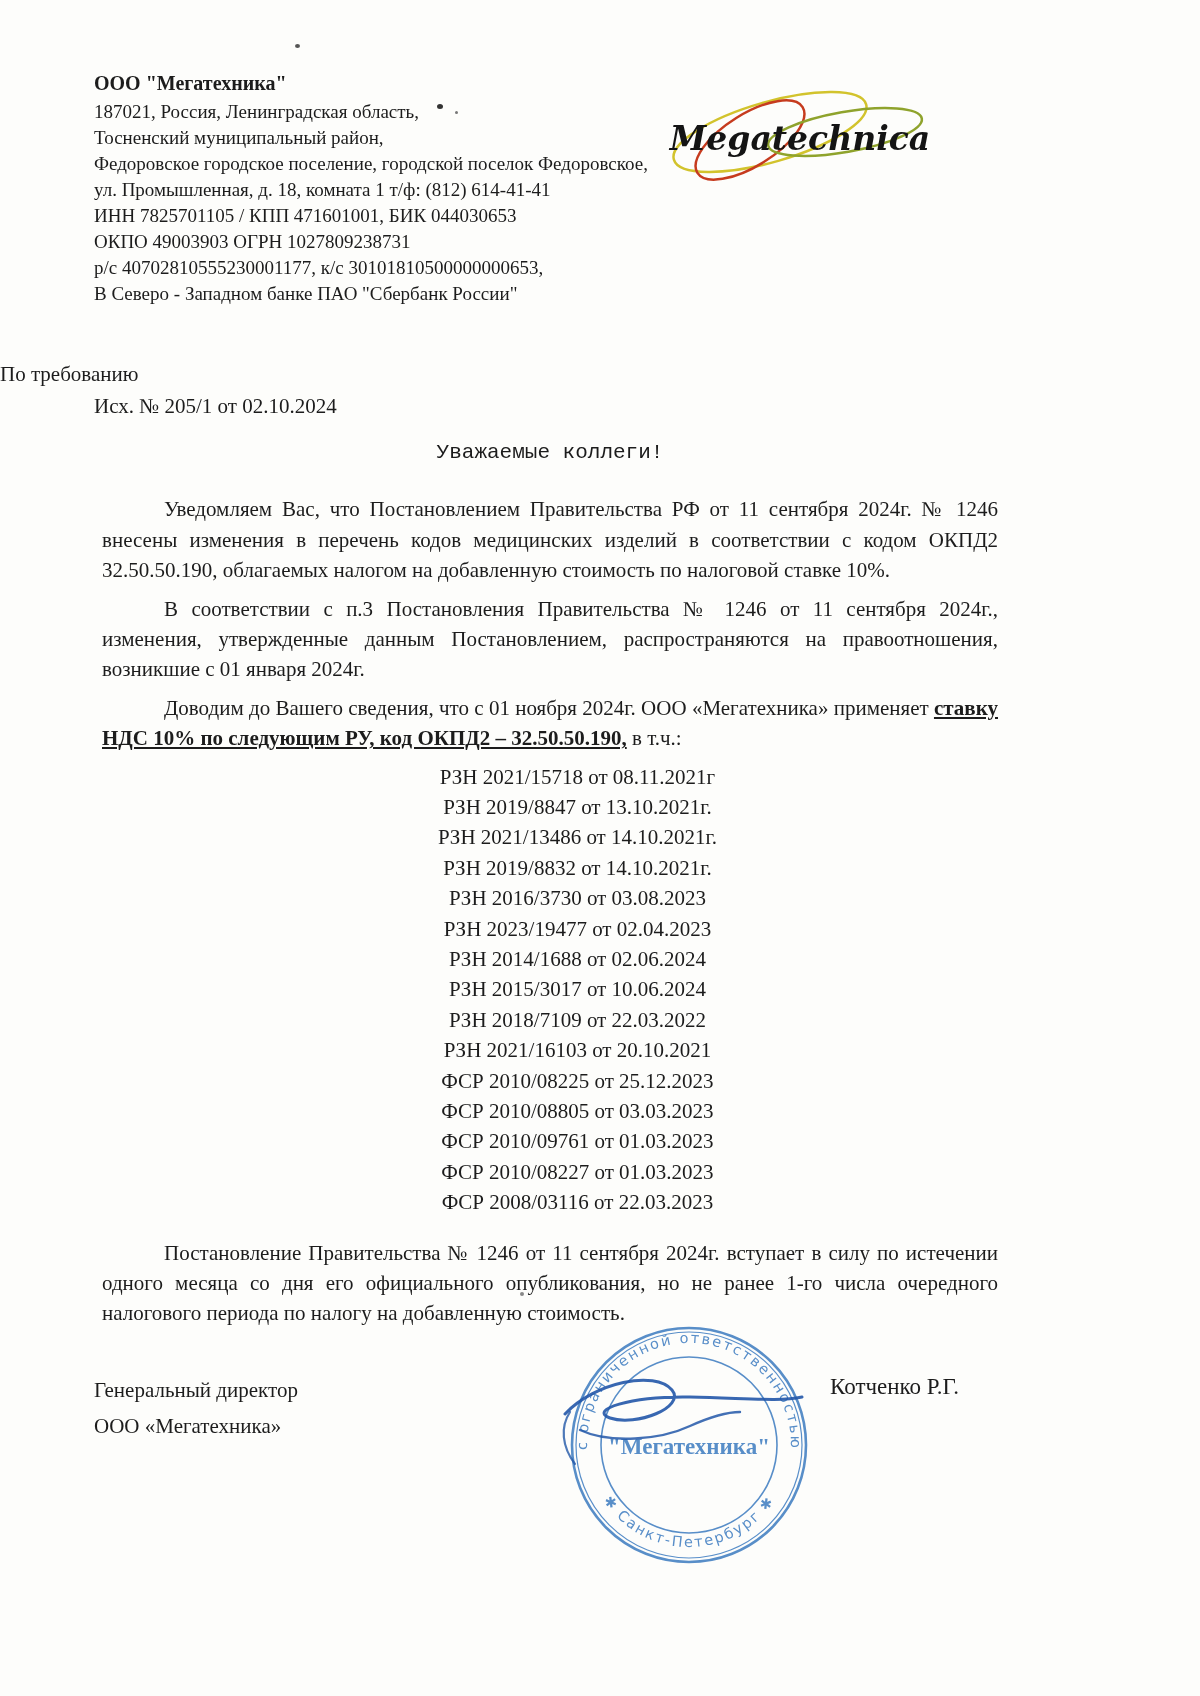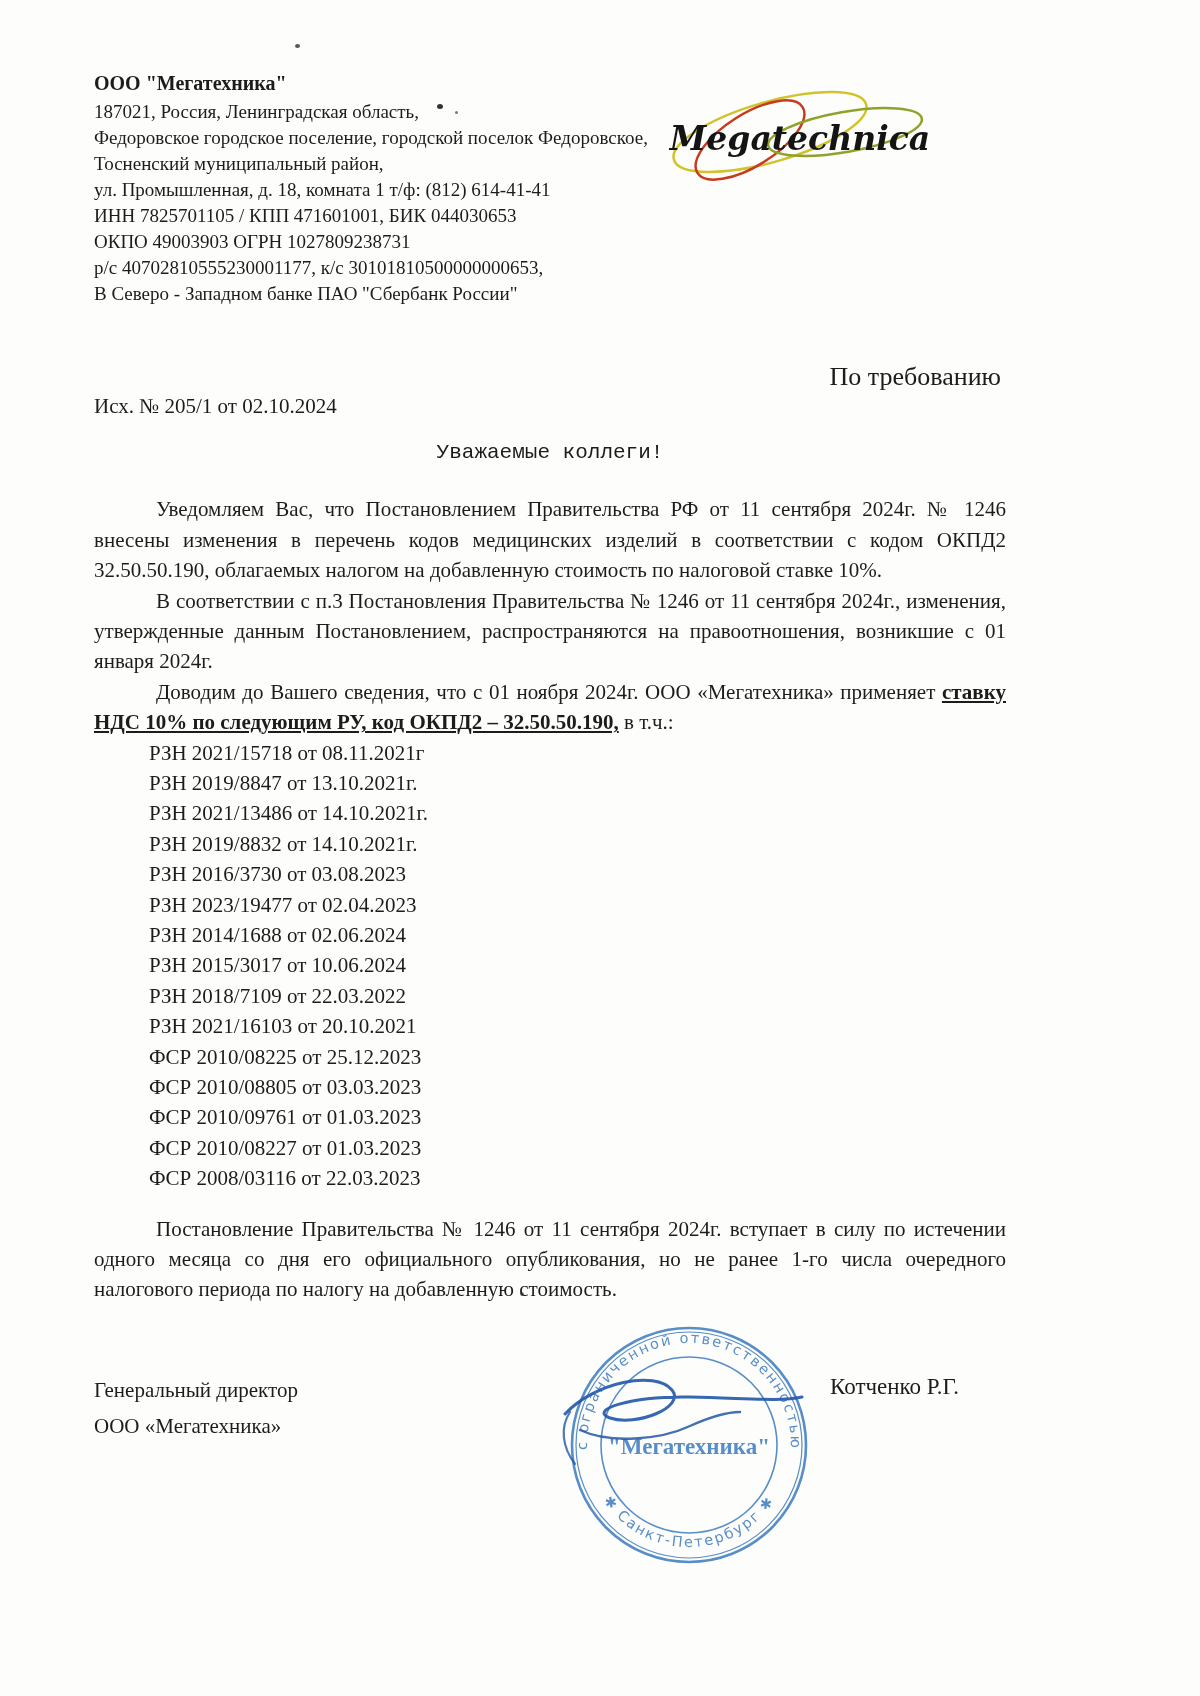--- a/index.html
+++ b/index.html
@@ -4,27 +4,27 @@
 <style>
   html,body{margin:0;padding:0;background:#d9d9d9;}
   .page{
     position:relative;width:1200px;height:1696px;margin:0 auto;
     background:#fefefdff;background-color:#fdfdfb;
     font-family:"Liberation Serif","DejaVu Serif",serif;color:#1c1c1c;overflow:hidden;
   }
   .header-block{position:absolute;left:94px;top:70px;width:620px;font-size:19px;line-height:26px;}
   .company-name{font-weight:bold;font-size:20px;margin-bottom:3px;}
   .logo-wrap{position:absolute;left:650px;top:74px;width:290px;height:130px;}
-  .req-line{position:absolute;left:0;top:362px;width:1001px;text-align:right;font-size:26px;}
+  .req-line{position:absolute;left:0;top:362px;width:1001px;text-align:left;font-size:21px;}
   .outgoing-line{position:absolute;left:94px;top:394px;font-size:21px;}
   .flow{position:absolute;left:94px;top:438px;width:912px;font-size:21px;line-height:30.4px;}
   .salutation{text-align:center;margin:0 0 26px 0;font-family:Liberation Mono, monospace;}
-  .para{text-align:justify;text-indent:62px;margin:0;}
+  .para{text-align:justify;text-indent:62px;margin:8px;}
   .bold-underline{font-weight:bold;text-decoration:underline;}
-  .reg-list{margin:0 0 0 55px;padding:0;list-style:none;}
+  .reg-list{margin:0 0 0 55px;padding:0;list-style:none;text-align:center;}
   .reg-list div{height:30.4px;}
   .closing{margin-top:20px;}
   .sig-title{position:absolute;left:94px;top:1372px;font-size:21px;line-height:36px;}
   .sig-name{position:absolute;left:830px;top:1374px;font-size:23px;}
   .stamp-wrap{position:absolute;left:558px;top:1314px;width:262px;height:262px;}
   .scribble-wrap{position:absolute;left:540px;top:1352px;width:300px;height:130px;}
   .dot{position:absolute;border-radius:50%;background:#555;}
   .dot1{left:295px;top:44px;width:5px;height:4px;}
   .dot2{left:437px;top:104px;width:6px;height:5px;background:#333;}
   .dot3{left:455px;top:111px;width:3px;height:3px;background:#777;}
@@ -36,22 +36,22 @@
 <div class="page">
 
   <div class="dot dot1"></div>
   <div class="dot dot2"></div>
   <div class="dot dot3"></div>
   <div class="dot dot4"></div>
 
   <div class="header-block">
     <div class="company-name">ООО "Мегатехника"</div>
     <div>187021, Россия, Ленинградская область,</div>
+    <div>Тосненский муниципальный район,</div>
     <div>Федоровское городское поселение, городской поселок Федоровское,</div>
-    <div>Тосненский муниципальный район,</div>
     <div>ул. Промышленная, д. 18, комната 1 т/ф: (812) 614-41-41</div>
     <div>ИНН 7825701105 / КПП 471601001, БИК 044030653</div>
     <div>ОКПО 49003903 ОГРН 1027809238731</div>
     <div>р/с 40702810555230001177, к/с 30101810500000000653,</div>
     <div>В Северо - Западном банке ПАО "Сбербанк России"</div>
   </div>
 
   <div class="logo-wrap">
     <svg width="290" height="130" viewBox="0 0 290 130">
       <ellipse cx="120" cy="58" rx="100" ry="30" transform="rotate(-16 120 58)" fill="none" stroke="#d2c32c" stroke-width="2.5"></ellipse>

